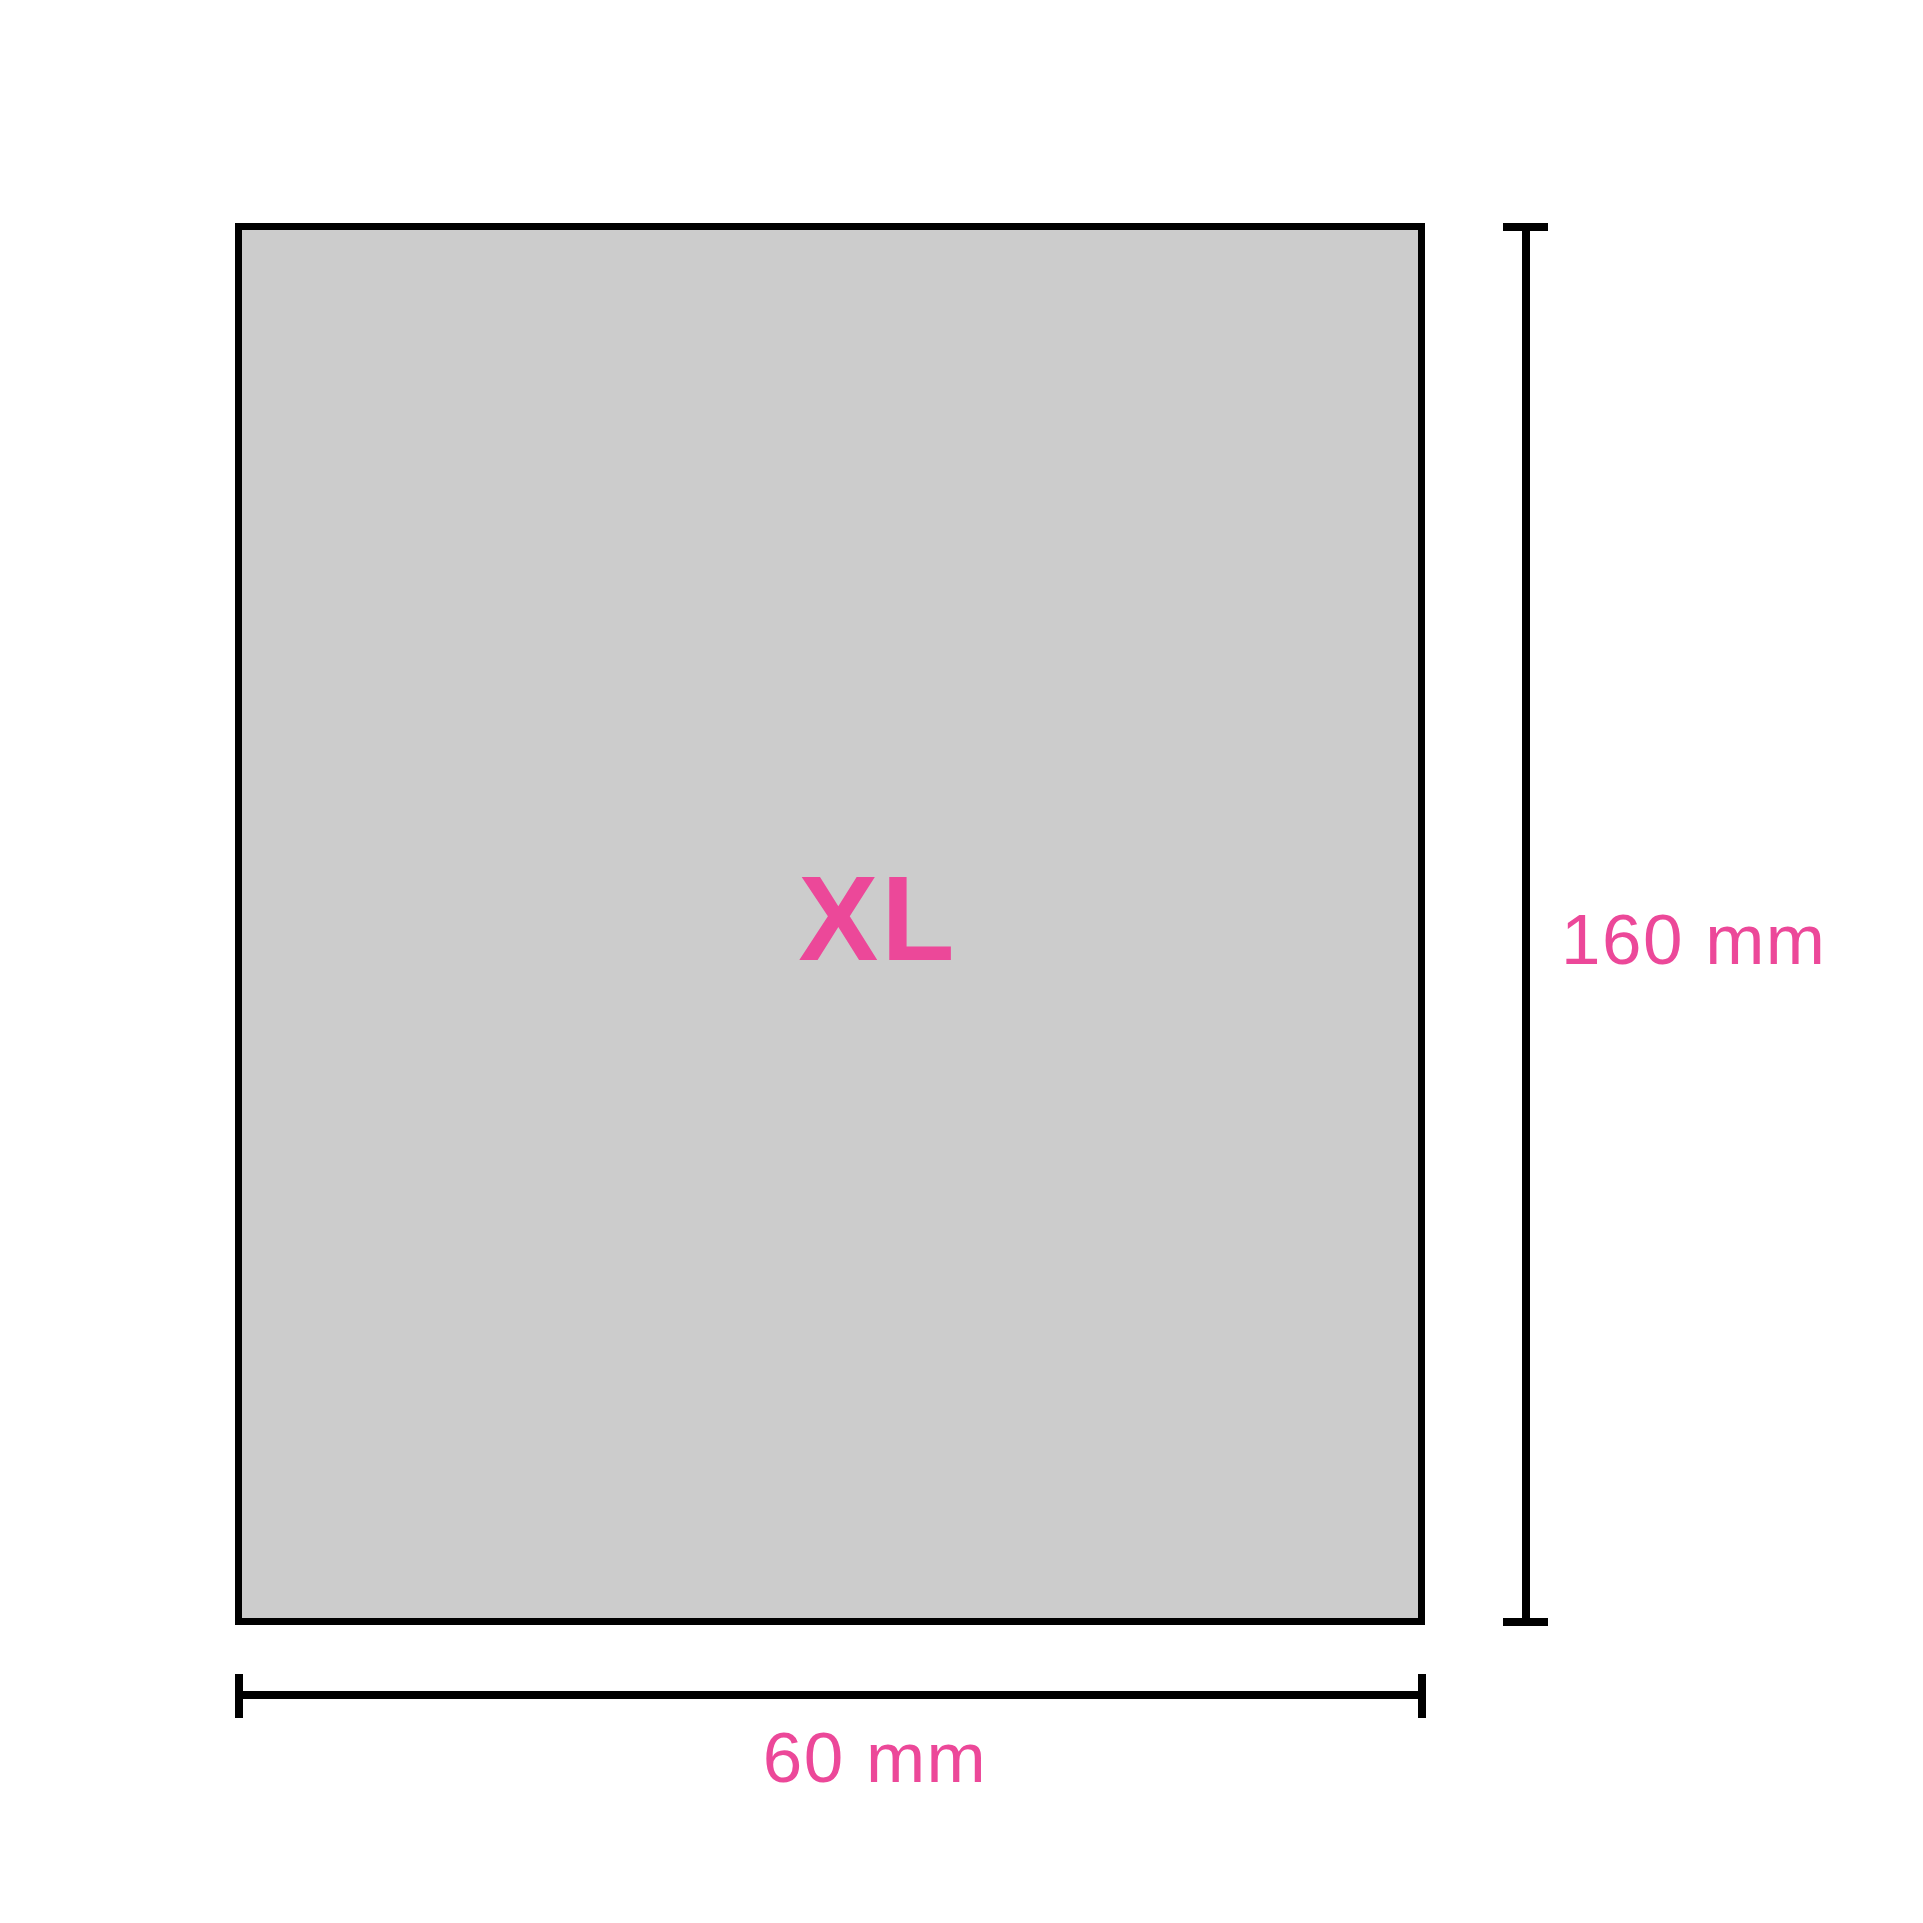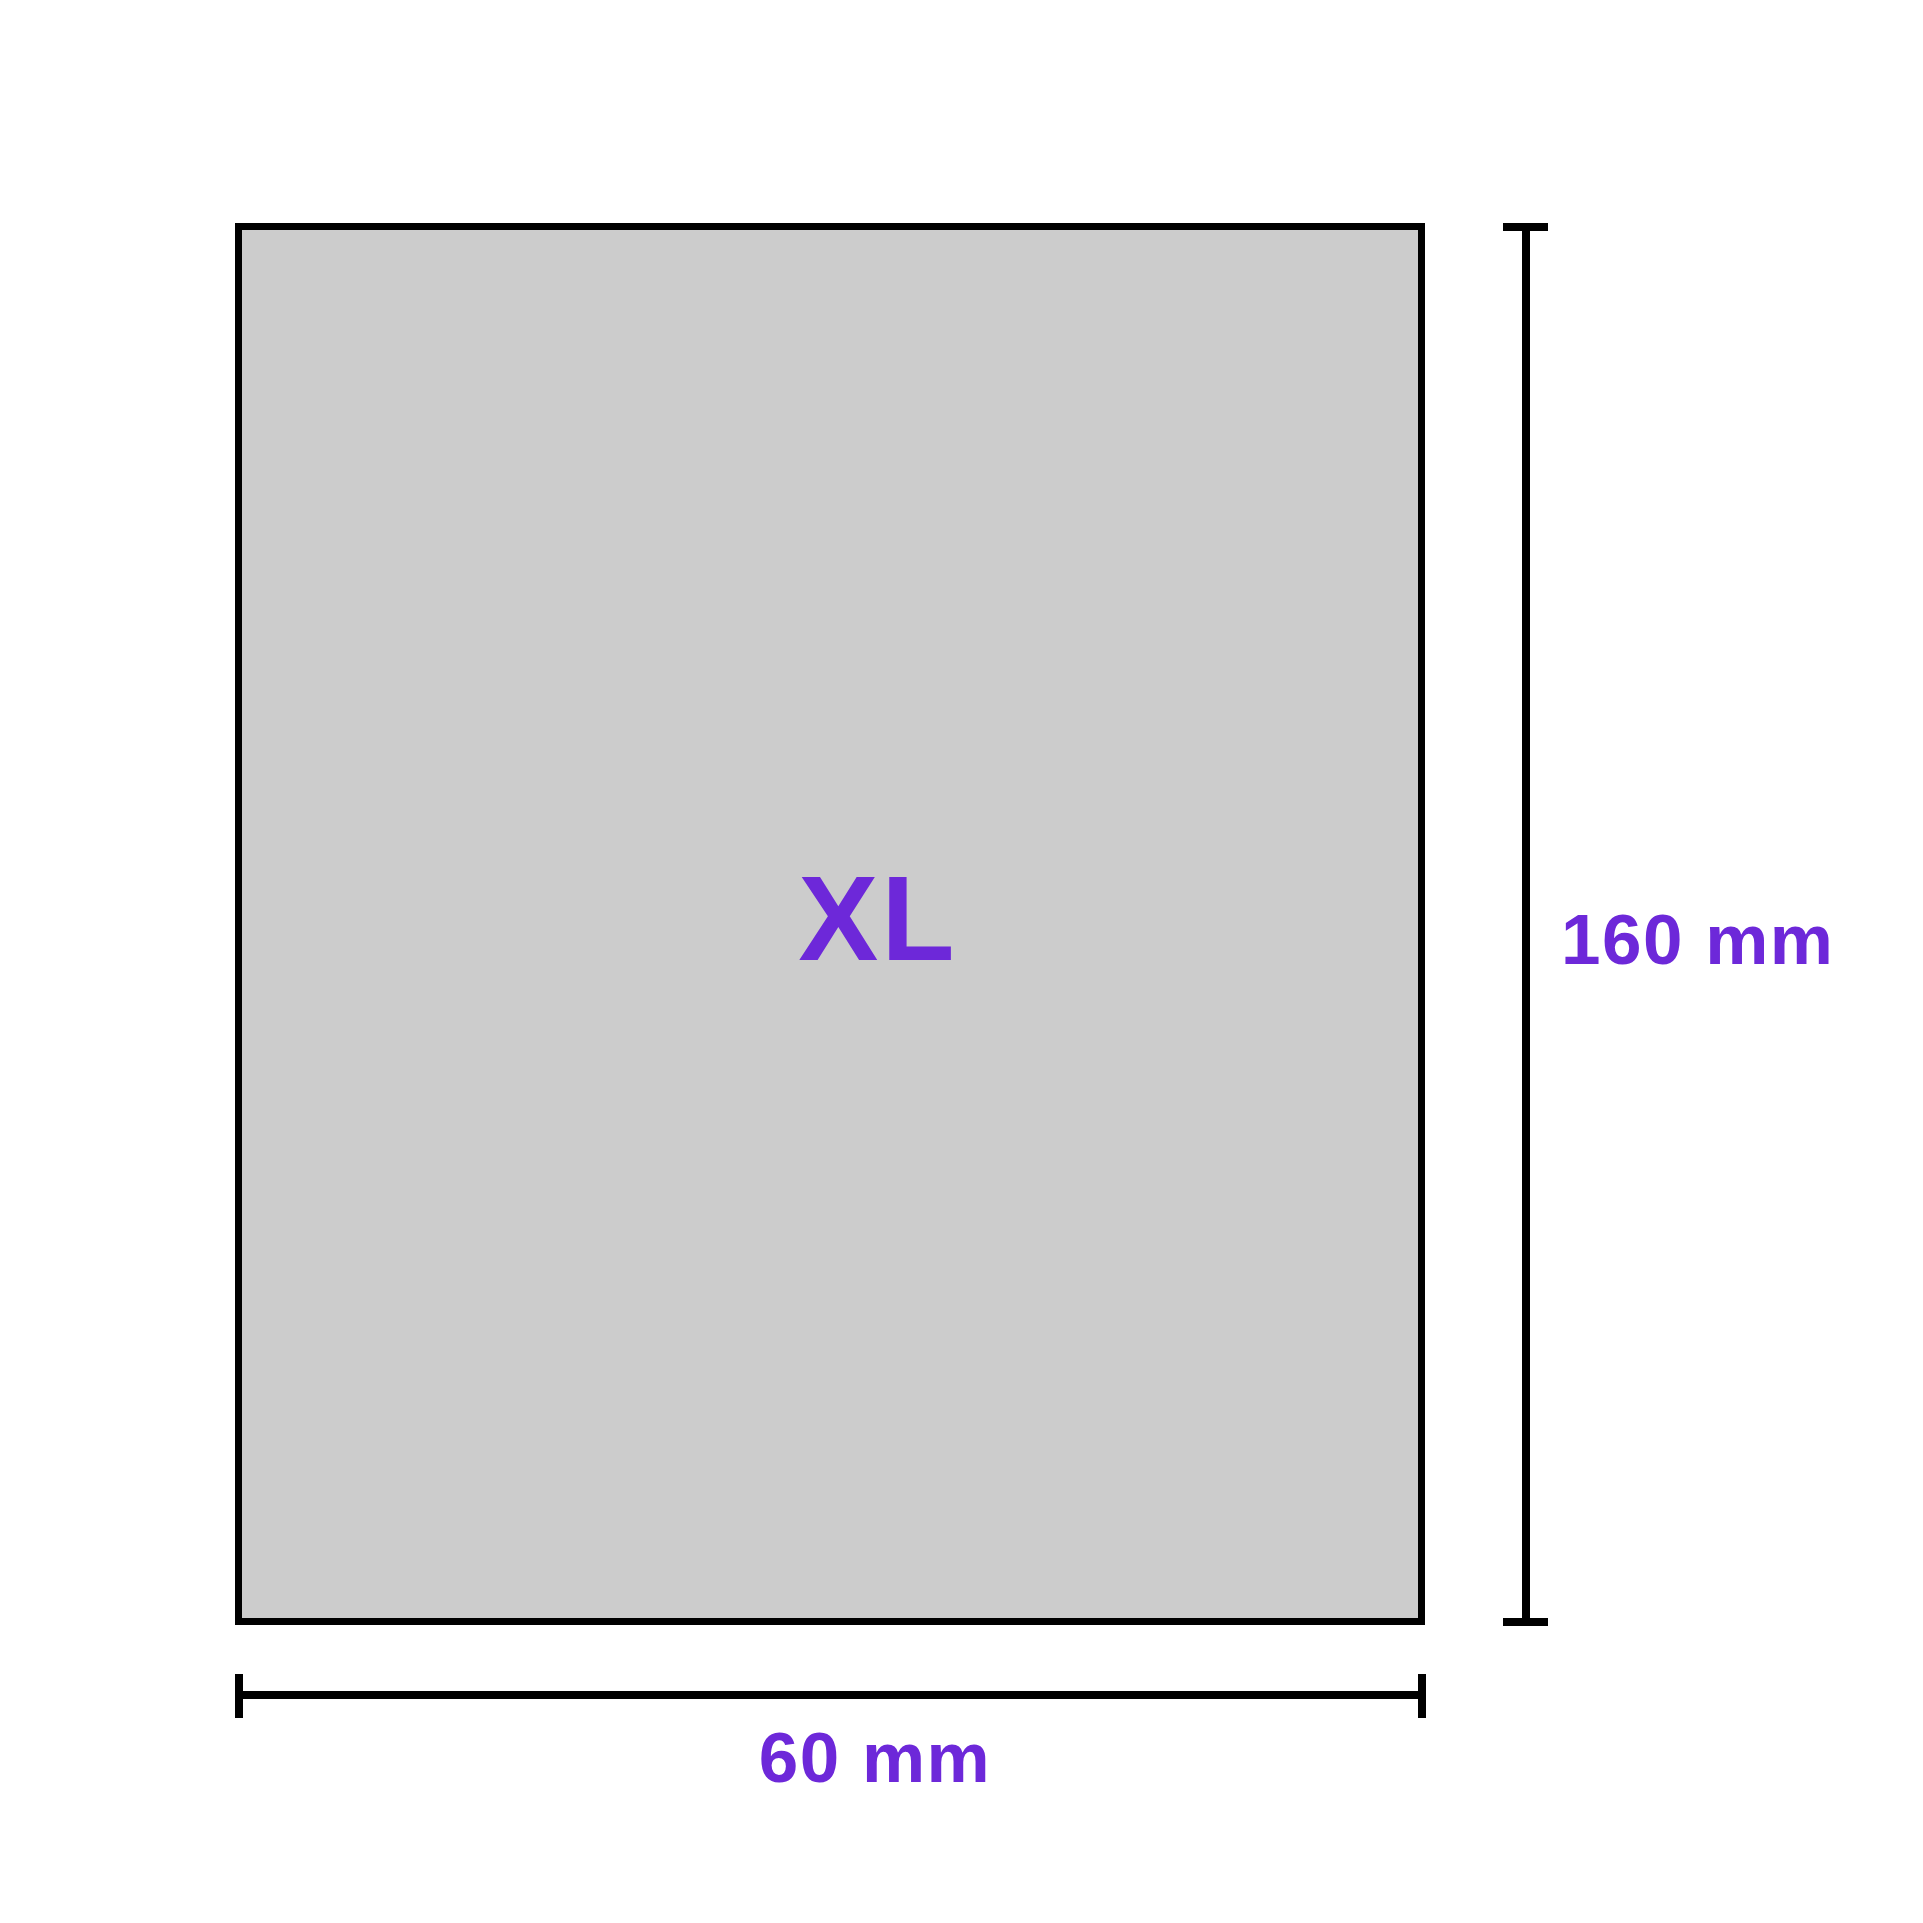--- a/index.html
+++ b/index.html
@@ -7,21 +7,21 @@
     padding: 0;
     background: #ffffff;
   }
   .canvas {
     position: relative;
     width: 1924px;
     height: 1924px;
     background: #ffffff;
     overflow: hidden;
     font-family: "Liberation Sans", sans-serif;
-    color: #6d28d9;
+    color: #ec4899;
   }
 
   
   .size-rect {
     position: absolute;
     left: 235px;
     top: 223px;
     width: 1190px;
     height: 1402px;
     box-sizing: border-box;
@@ -52,21 +52,21 @@
 
   
   .h-line      { left: 235px;  top: 1691px; width: 1190px; height: 7.5px; }
   .h-tick-l    { left: 235px;  top: 1674px; width: 7.5px;   height: 44px; }
   .h-tick-r    { left: 1418px; top: 1674px; width: 7.5px;   height: 44px; }
 
   
   .dim-label {
     position: absolute;
     font-size: 71px;
-    font-weight: 700;
+    font-weight: 400;
     letter-spacing: 1.5px;
     line-height: 1;
     white-space: nowrap;
   }
   .height-label {
     left: 1561px;
     top: 939px;
     transform: translateY(-50%);
   }
   .width-label {

